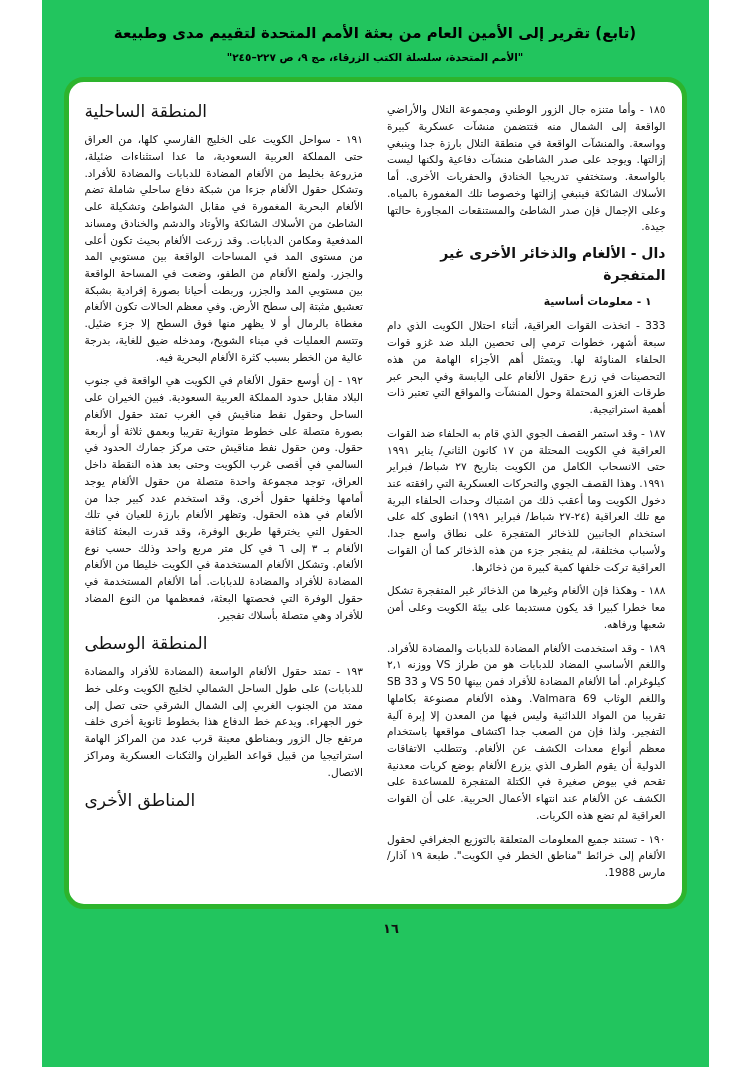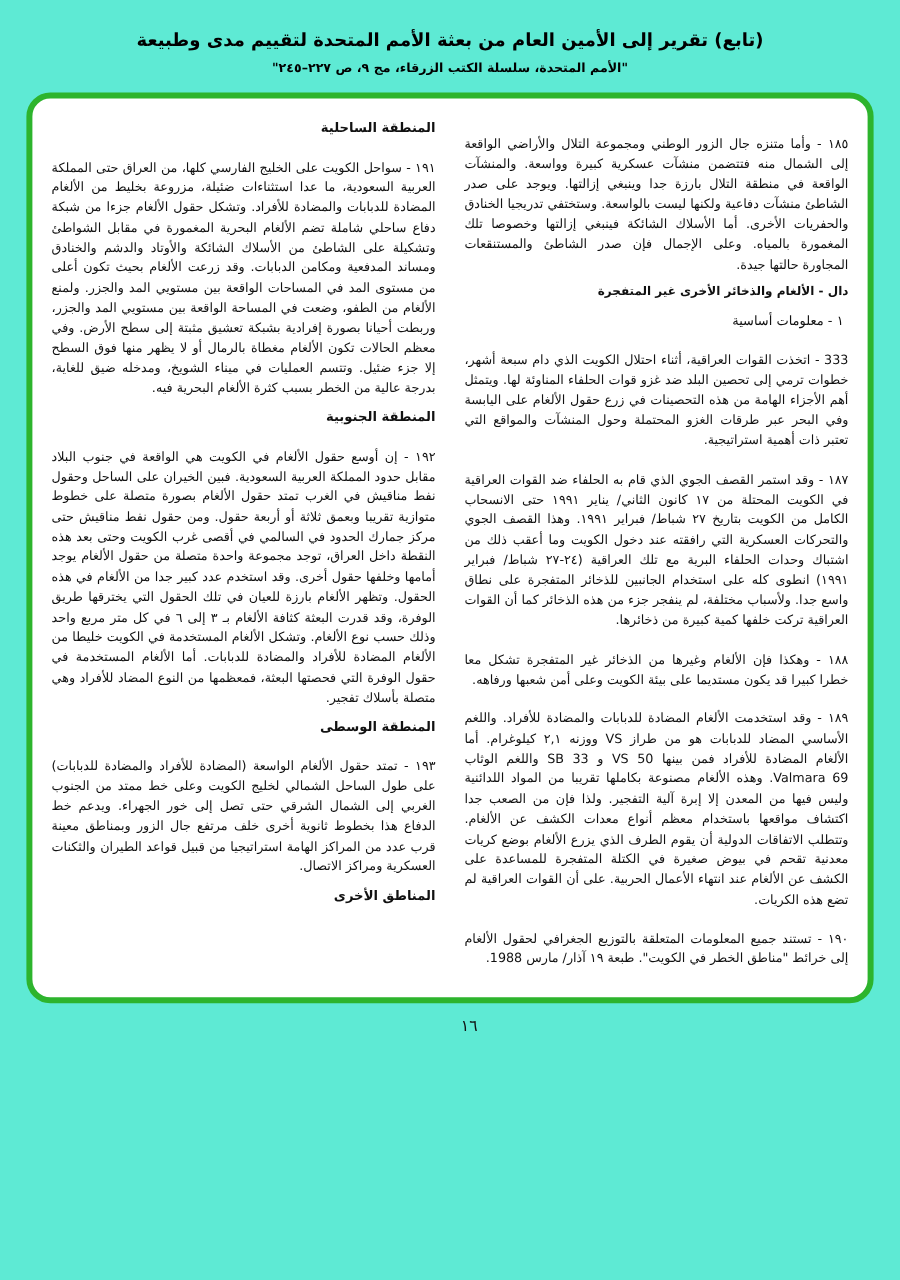--- a/index.html
+++ b/index.html
@@ -4,24 +4,24 @@
 <style>
   * { box-sizing: border-box; }
   html, body {
     margin: 0;
     padding: 0;
     background: #ffffff;
     font-family: "DejaVu Sans", sans-serif;
     color: #111111;
   }
   .sheet {
-    width: 750px;
+    width: 667px;
     min-height: 1067px;
     margin: 0 auto;
-    background: #5eead4;
+    background: #22c55e;
     direction: rtl;
     position: relative;
     padding-bottom: 6px;
   }
   
   .doc-header {
     text-align: center;
     padding-top: 20px;
   }
   .doc-title {
@@ -48,49 +48,49 @@
     background: #ffffff;
   }
   .col {
     flex: 1 1 0;
     font-size: 10.6px;
     line-height: 1.58;
     text-align: justify;
     text-justify: inter-word;
   }
   .col p {
-    margin: 16px 0 7px 0;
+    margin: 5px 0 7px 0;
   }
   .heading-section {
     font-weight: bold;
-    font-size: 10px;
+    font-size: 14px;
     text-align: right;
     margin: 4px 0 7px 0;
   }
   .heading-sub {
-    font-weight: normal;
+    font-weight: bold;
     font-size: 10.8px;
     text-align: right;
-    margin: 2px 4px 7px 0;
+    margin: 2px 14px 7px 0;
   }
   .heading-area {
-    font-weight: bold;
-    font-size: 11px;
-    text-align: right;
+    font-weight: normal;
+    font-size: 17px;
+    text-align: left;
     margin: 2px 0 6px 0;
   }
   
   .page-footer {
     text-align: center;
     margin-top: 12px;
     padding-bottom: 8px;
   }
   .page-number {
     font-size: 13px;
-    font-weight: normal;
+    font-weight: bold;
     letter-spacing: 2px;
     padding-left: 32px;
   }
 </style>
 </head>
 <body>
 
 <div class="sheet">
 
   <header class="doc-header">
@@ -107,21 +107,20 @@
       <p>333 -  اتخذت القوات العراقية، أثناء احتلال الكويت الذي دام سبعة أشهر، خطوات ترمي إلى تحصين البلد ضد غزو قوات الحلفاء المناوئة لها. ويتمثل أهم الأجزاء الهامة من هذه التحصينات في زرع حقول الألغام على اليابسة وفي البحر عبر طرقات الغزو المحتملة وحول المنشآت والمواقع التي تعتبر ذات أهمية استراتيجية.</p>
       <p>١٨٧ -  وقد استمر القصف الجوي الذي قام به الحلفاء ضد القوات العراقية في الكويت المحتلة من ١٧ كانون الثاني/ يناير ١٩٩١ حتى الانسحاب الكامل من الكويت بتاريخ ٢٧ شباط/ فبراير ١٩٩١. وهذا القصف الجوي والتحركات العسكرية التي رافقته عند دخول الكويت وما أعقب ذلك من اشتباك وحدات الحلفاء البرية مع تلك العراقية (٢٤-٢٧ شباط/ فبراير ١٩٩١) انطوى كله على استخدام الجانبين للذخائر المتفجرة على نطاق واسع جدا. ولأسباب مختلفة، لم ينفجر جزء من هذه الذخائر كما أن القوات العراقية تركت خلفها كمية كبيرة من ذخائرها.</p>
       <p>١٨٨ -  وهكذا فإن الألغام وغيرها من الذخائر غير المتفجرة تشكل معا خطرا كبيرا قد يكون مستديما على بيئة الكويت وعلى أمن شعبها ورفاهه.</p>
       <p>١٨٩ -  وقد استخدمت الألغام المضادة للدبابات والمضادة للأفراد. واللغم الأساسي المضاد للدبابات هو من طراز VS ووزنه ٢,١ كيلوغرام. أما الألغام المضادة للأفراد فمن بينها VS 50 و SB 33 واللغم الوثاب Valmara 69. وهذه الألغام مصنوعة بكاملها تقريبا من المواد اللدائنية وليس فيها من المعدن إلا إبرة آلية التفجير. ولذا فإن من الصعب جدا اكتشاف مواقعها باستخدام معظم أنواع معدات الكشف عن الألغام. وتتطلب الاتفاقات الدولية أن يقوم الطرف الذي يزرع الألغام بوضع كريات معدنية تقحم في بيوض صغيرة في الكتلة المتفجرة للمساعدة على الكشف عن الألغام عند انتهاء الأعمال الحربية. على أن القوات العراقية لم تضع هذه الكريات.</p>
       <p>١٩٠ -  تستند جميع المعلومات المتعلقة بالتوزيع الجغرافي لحقول الألغام إلى خرائط "مناطق الخطر في الكويت". طبعة ١٩ آذار/ مارس 1988.</p>
     </section>
 
     <section class="col">
       <h4 class="heading-area">المنطقة الساحلية</h4>
       <p>١٩١ -  سواحل الكويت على الخليج الفارسي كلها، من العراق حتى المملكة العربية السعودية، ما عدا استثناءات ضئيلة، مزروعة بخليط من الألغام المضادة للدبابات والمضادة للأفراد. وتشكل حقول الألغام جزءا من شبكة دفاع ساحلي شاملة تضم الألغام البحرية المغمورة في مقابل الشواطئ وتشكيلة على الشاطئ من الأسلاك الشائكة والأوتاد والدشم والخنادق ومساند المدفعية ومكامن الدبابات. وقد زرعت الألغام بحيث تكون أعلى من مستوى المد في المساحات الواقعة بين مستويي المد والجزر. ولمنع الألغام من الطفو، وضعت في المساحة الواقعة بين مستويي المد والجزر، وربطت أحيانا بصورة إفرادية بشبكة تعشيق مثبتة إلى سطح الأرض. وفي معظم الحالات تكون الألغام مغطاة بالرمال أو لا يظهر منها فوق السطح إلا جزء ضئيل. وتتسم العمليات في ميناء الشويخ، ومدخله ضيق للغاية، بدرجة عالية من الخطر بسبب كثرة الألغام البحرية فيه.</p>
-      <h4 class="heading-area">المنطقة الجنوبية</h4>
       <p>١٩٢ -  إن أوسع حقول الألغام في الكويت هي الواقعة في جنوب البلاد مقابل حدود المملكة العربية السعودية. فبين الخيران على الساحل وحقول نفط مناقيش في الغرب تمتد حقول الألغام بصورة متصلة على خطوط متوازية تقريبا وبعمق ثلاثة أو أربعة حقول. ومن حقول نفط مناقيش حتى مركز جمارك الحدود في السالمي في أقصى غرب الكويت وحتى بعد هذه النقطة داخل العراق، توجد مجموعة واحدة متصلة من حقول الألغام يوجد أمامها وخلفها حقول أخرى. وقد استخدم عدد كبير جدا من الألغام في هذه الحقول. وتظهر الألغام بارزة للعيان في تلك الحقول التي يخترقها طريق الوفرة، وقد قدرت البعثة كثافة الألغام بـ ٣ إلى ٦ في كل متر مربع واحد وذلك حسب نوع الألغام. وتشكل الألغام المستخدمة في الكويت خليطا من الألغام المضادة للأفراد والمضادة للدبابات. أما الألغام المستخدمة في حقول الوفرة التي فحصتها البعثة، فمعظمها من النوع المضاد للأفراد وهي متصلة بأسلاك تفجير.</p>
       <h4 class="heading-area">المنطقة الوسطى</h4>
       <p>١٩٣ -  تمتد حقول الألغام الواسعة (المضادة للأفراد والمضادة للدبابات) على طول الساحل الشمالي لخليج الكويت وعلى خط ممتد من الجنوب الغربي إلى الشمال الشرقي حتى تصل إلى خور الجهراء. ويدعم خط الدفاع هذا بخطوط ثانوية أخرى خلف مرتفع جال الزور وبمناطق معينة قرب عدد من المراكز الهامة استراتيجيا من قبيل قواعد الطيران والثكنات العسكرية ومراكز الاتصال.</p>
       <h4 class="heading-area">المناطق الأخرى</h4>
     </section>
 
   </main>
 
   <footer class="page-footer">
     <div class="page-number">١٦</div>

